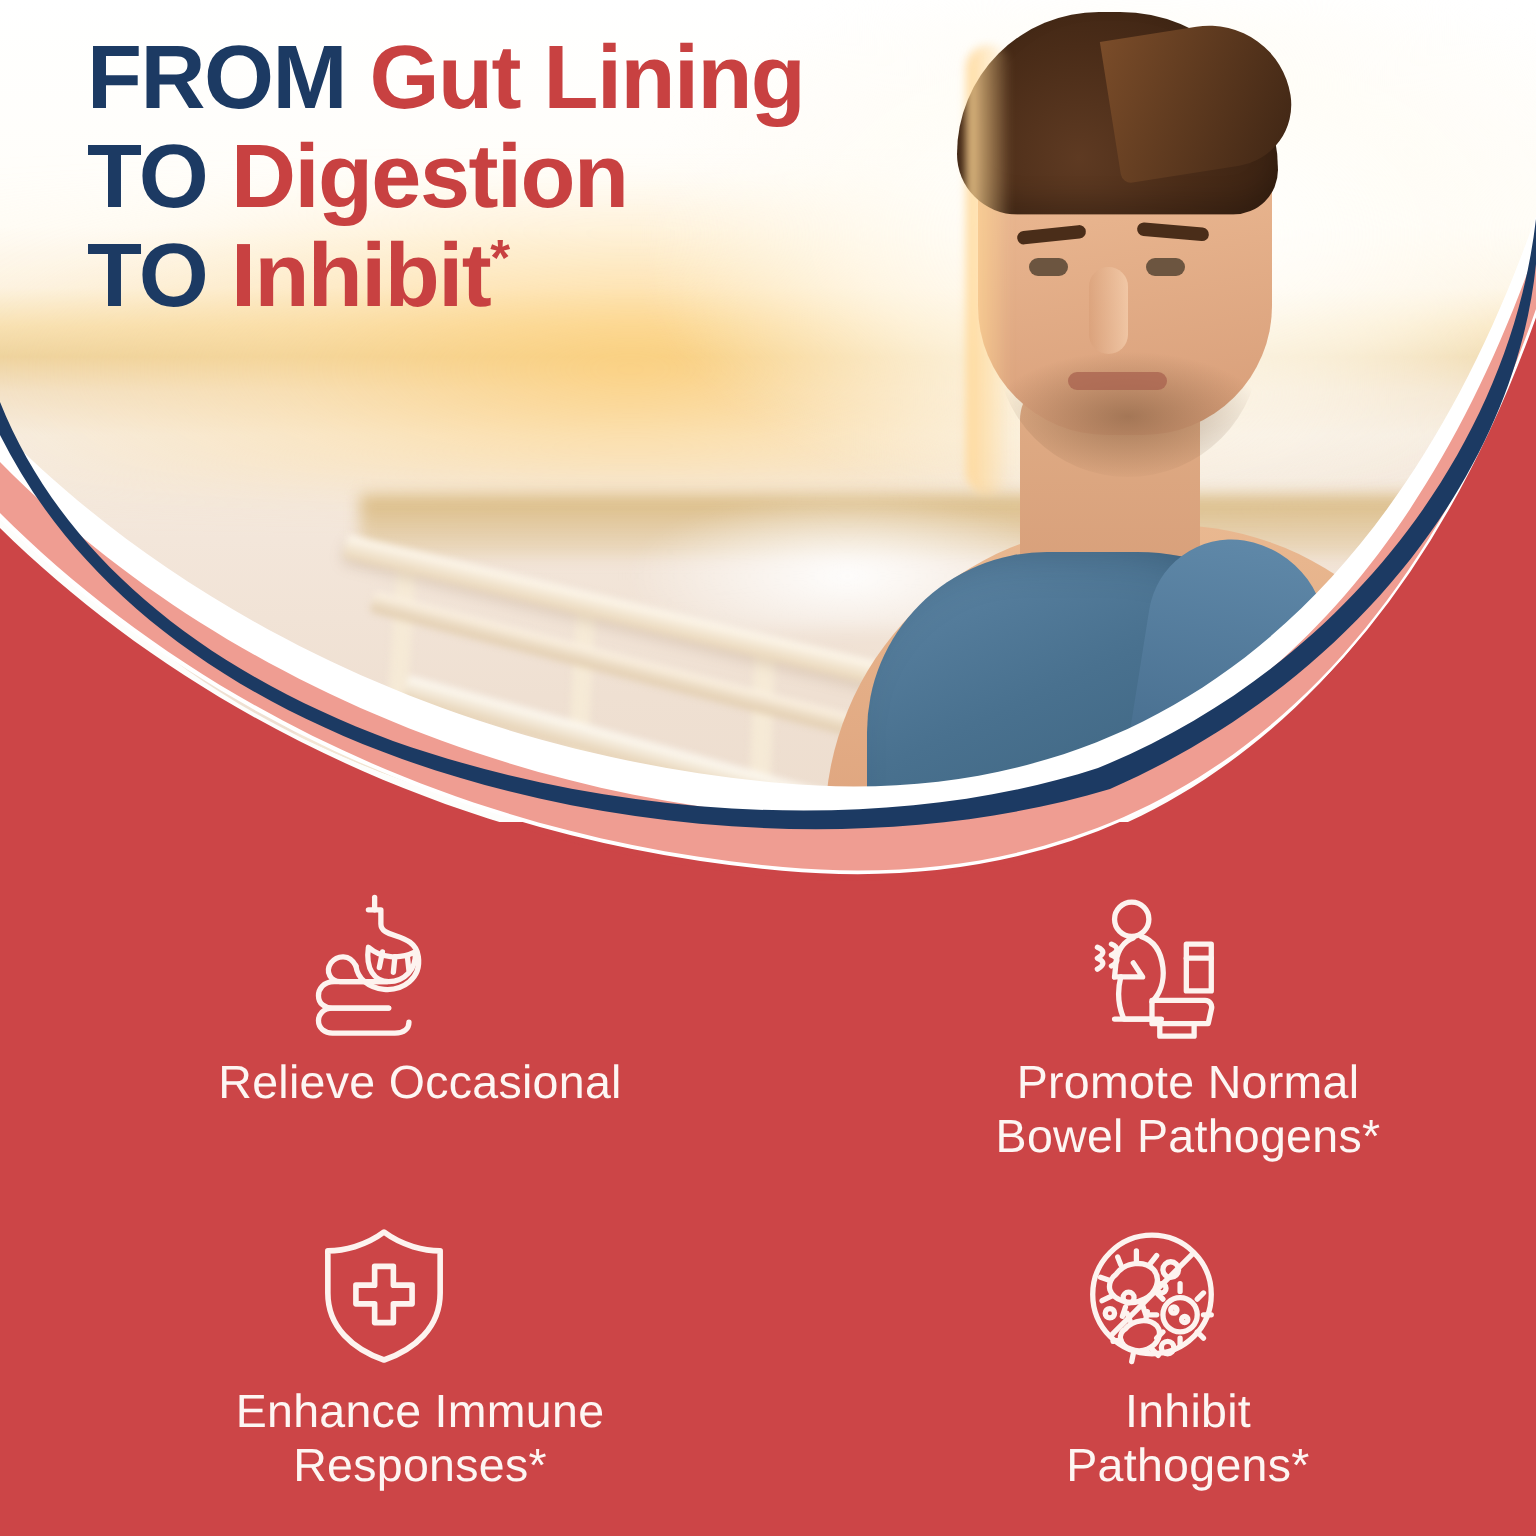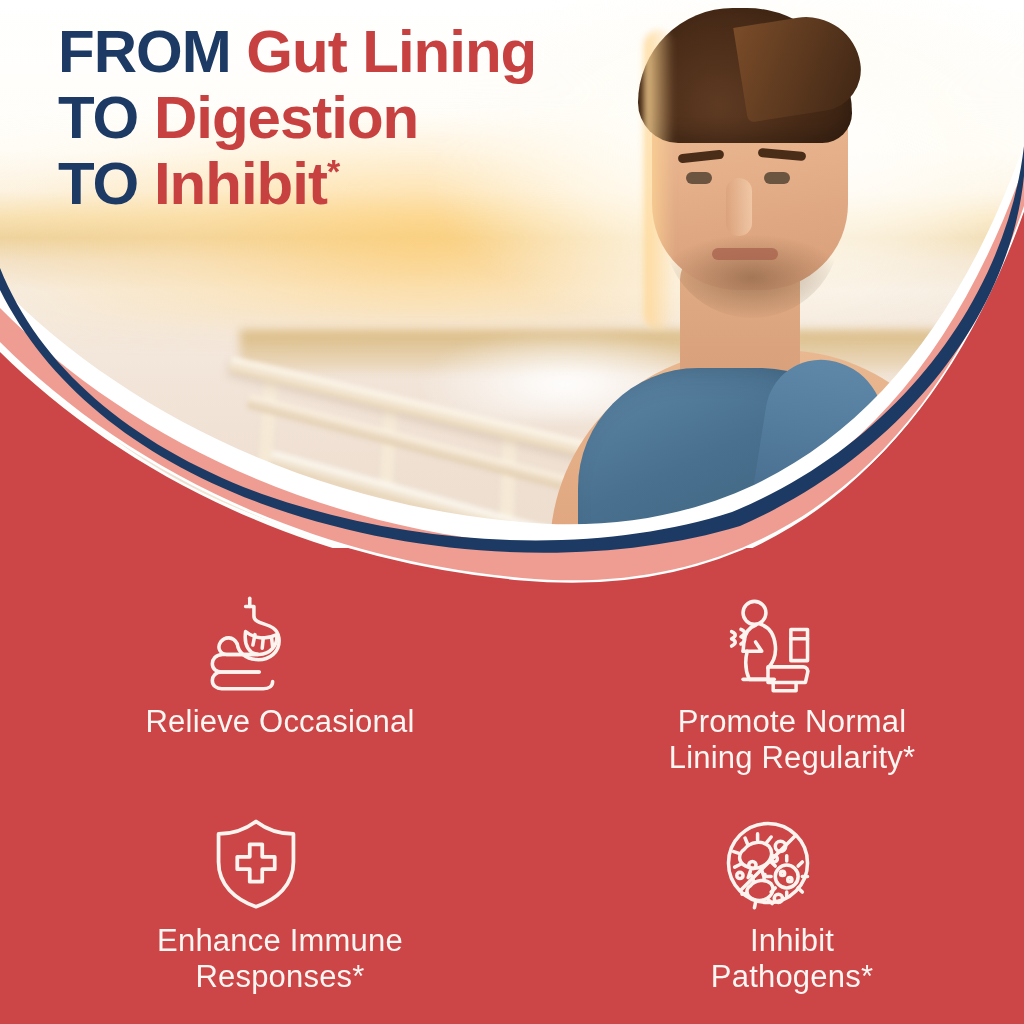--- a/index.html
+++ b/index.html
@@ -321,21 +321,21 @@
           <path d="M15 38 q7 3 0 7 q7 3 0 7"></path>
           <path d="M24 36 q7 3 0 7 q7 3 0 7"></path>
           <path d="M50 72 h34 c3 0 5 3 4 6 l-2 9 h-36 z"></path>
           <path d="M55 87 v8 h22 v-8"></path>
           <path d="M72 36 h16 v30 h-16 z"></path>
           <path d="M72 45 h16"></path>
         </g>
       </svg>
       <div class="b-label">
         <span>Promote Normal</span><br>
-        <span>Lining Regularity*</span>
+        <span>Bowel Pathogens*</span>
       </div>
     </div>
 
     <div class="benefit">
       <svg class="b-icon" viewBox="0 0 100 100">
         <g fill="none" stroke="#fdf3ef" stroke-width="3.6" stroke-linecap="round" stroke-linejoin="round">
           <path d="M50 10 c12 9 26 12 36 12 v27 c0 22 -16 36 -36 43 c-20 -7 -36 -21 -36 -43 v-27 c10 0 24 -3 36 -12 z"></path>
           <path d="M44 32 h12 v12 h12 v12 h-12 v12 h-12 v-12 h-12 v-12 h12 z"></path>
         </g>
       </svg>

